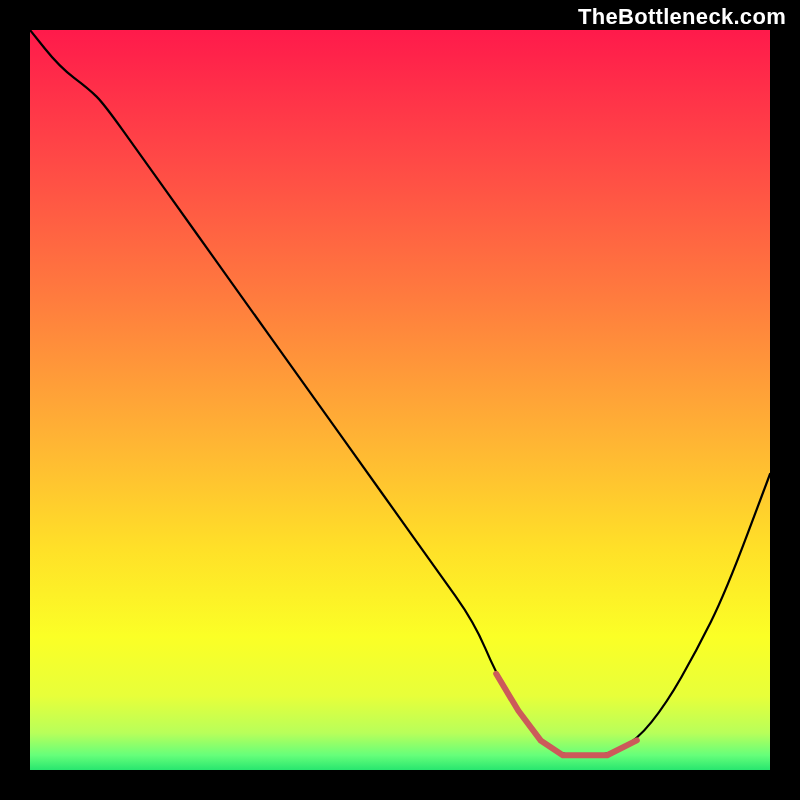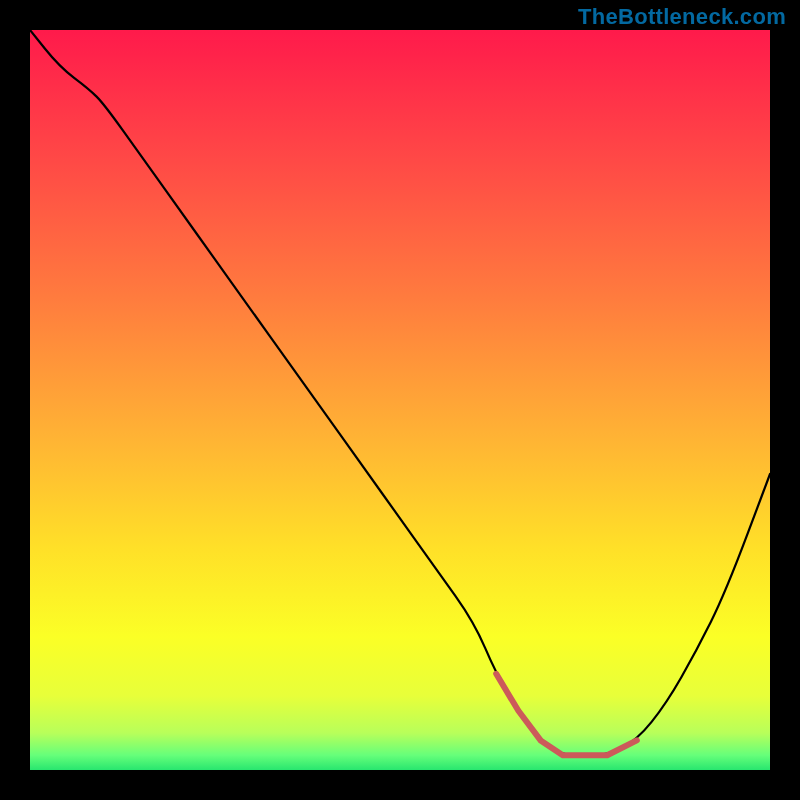--- a/index.html
+++ b/index.html
@@ -16,21 +16,21 @@
     width: 800px;
     height: 800px;
     background: #000000;
   }
   .watermark {
     position: absolute;
     top: 4px;
     right: 14px;
     font-size: 22px;
     font-weight: 600;
-    color: #0369a1;
+    color: #ffffff;
     letter-spacing: 0.3px;
     z-index: 5;
   }
   .plot {
     position: absolute;
     left: 30px;
     top: 30px;
     width: 740px;
     height: 740px;
   }

